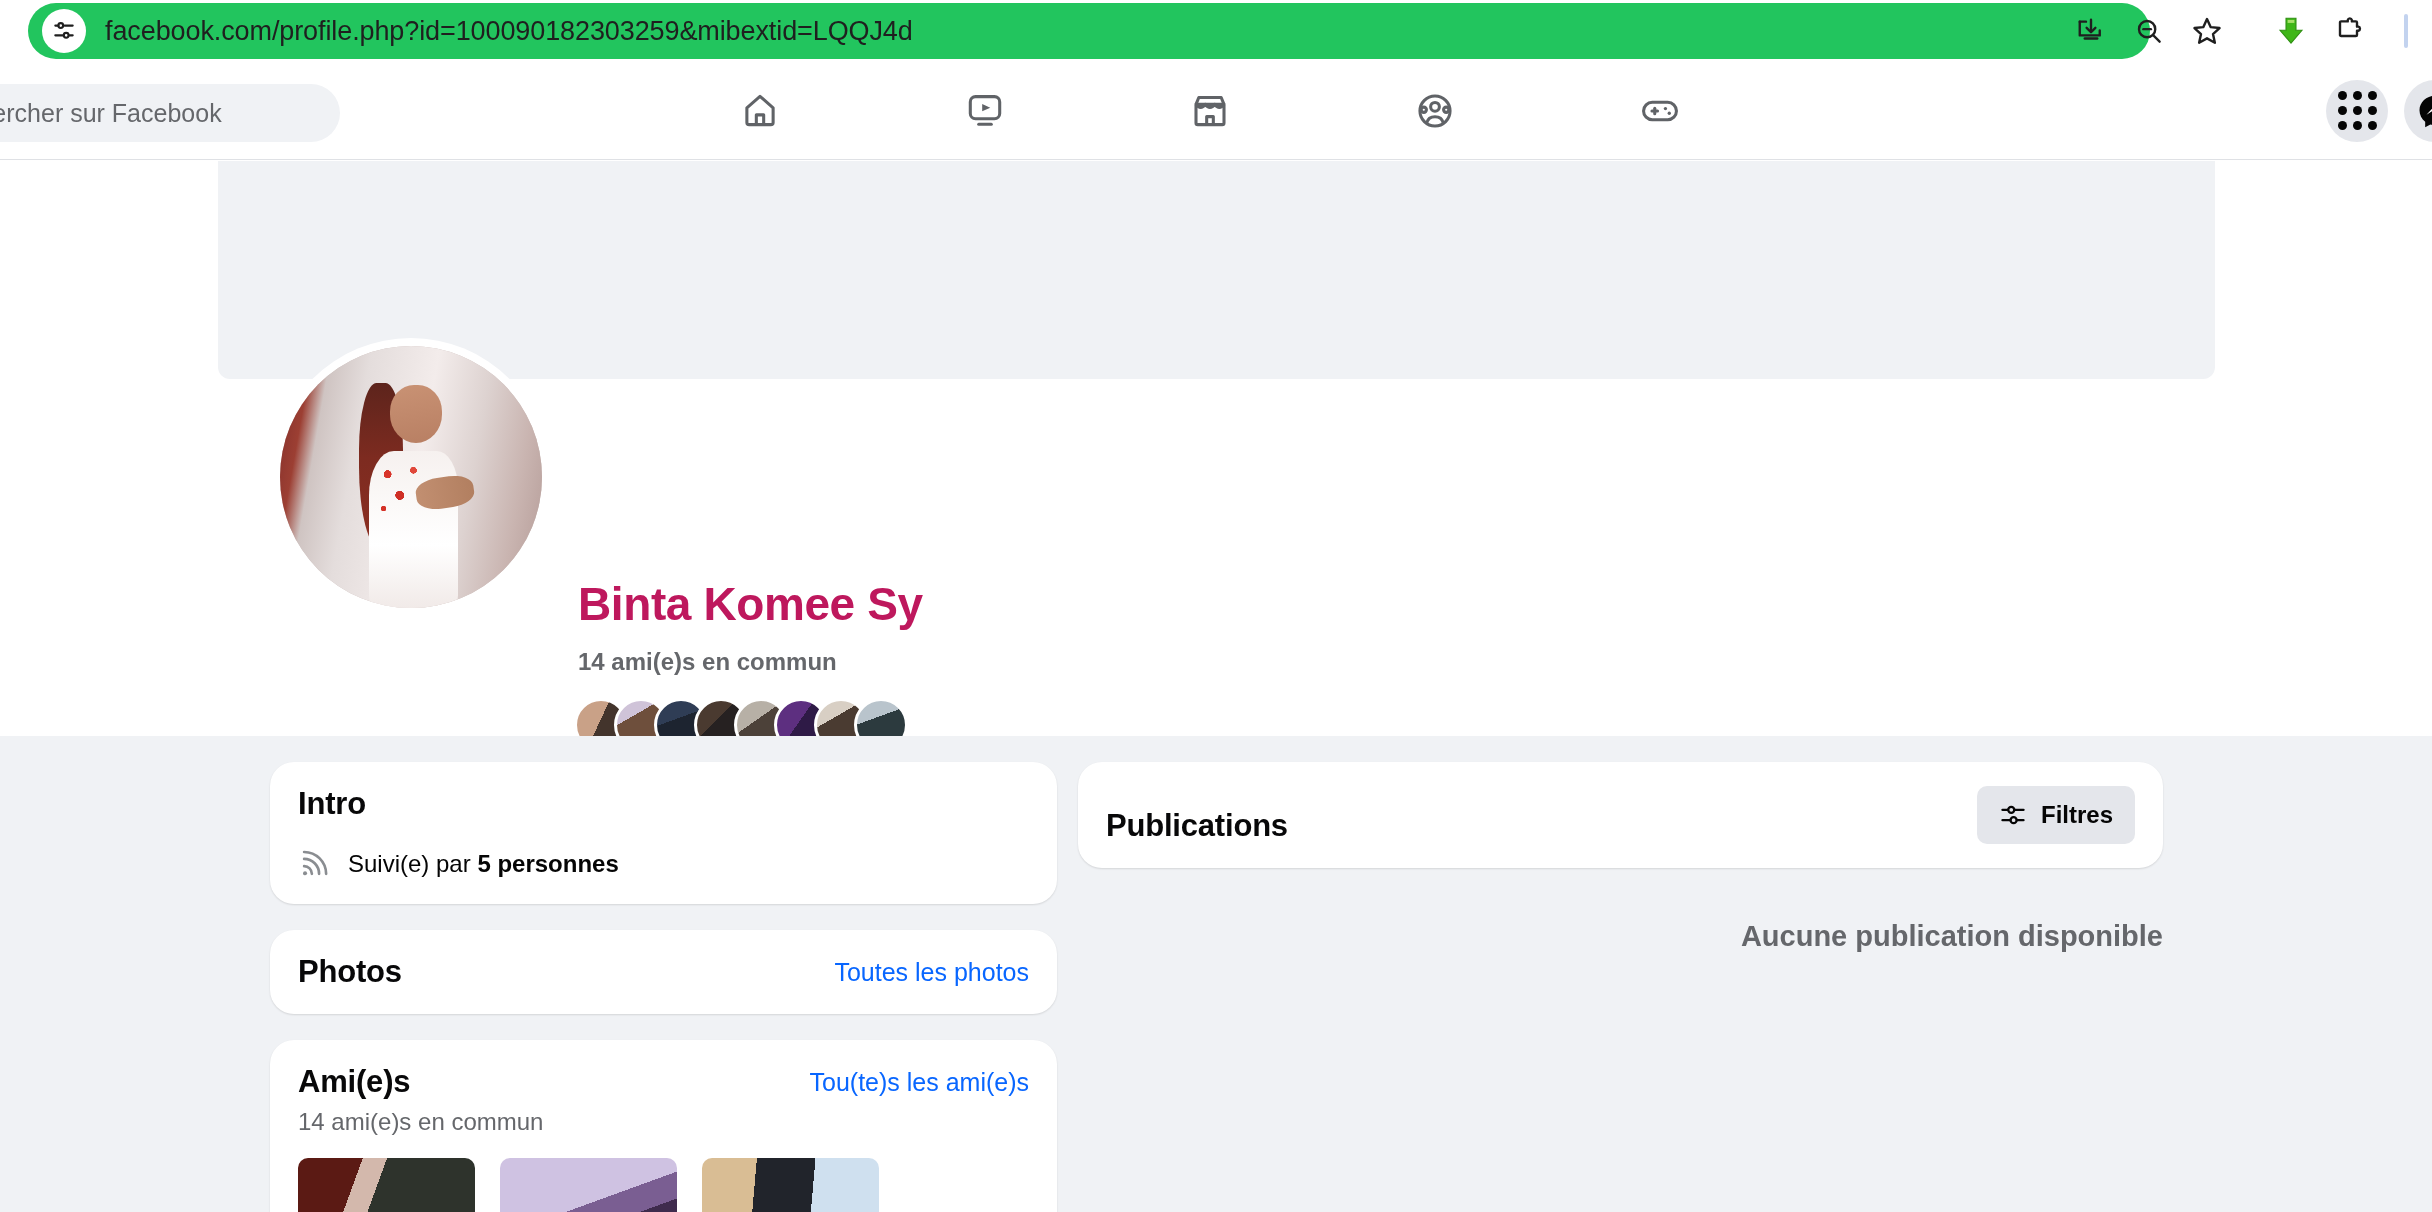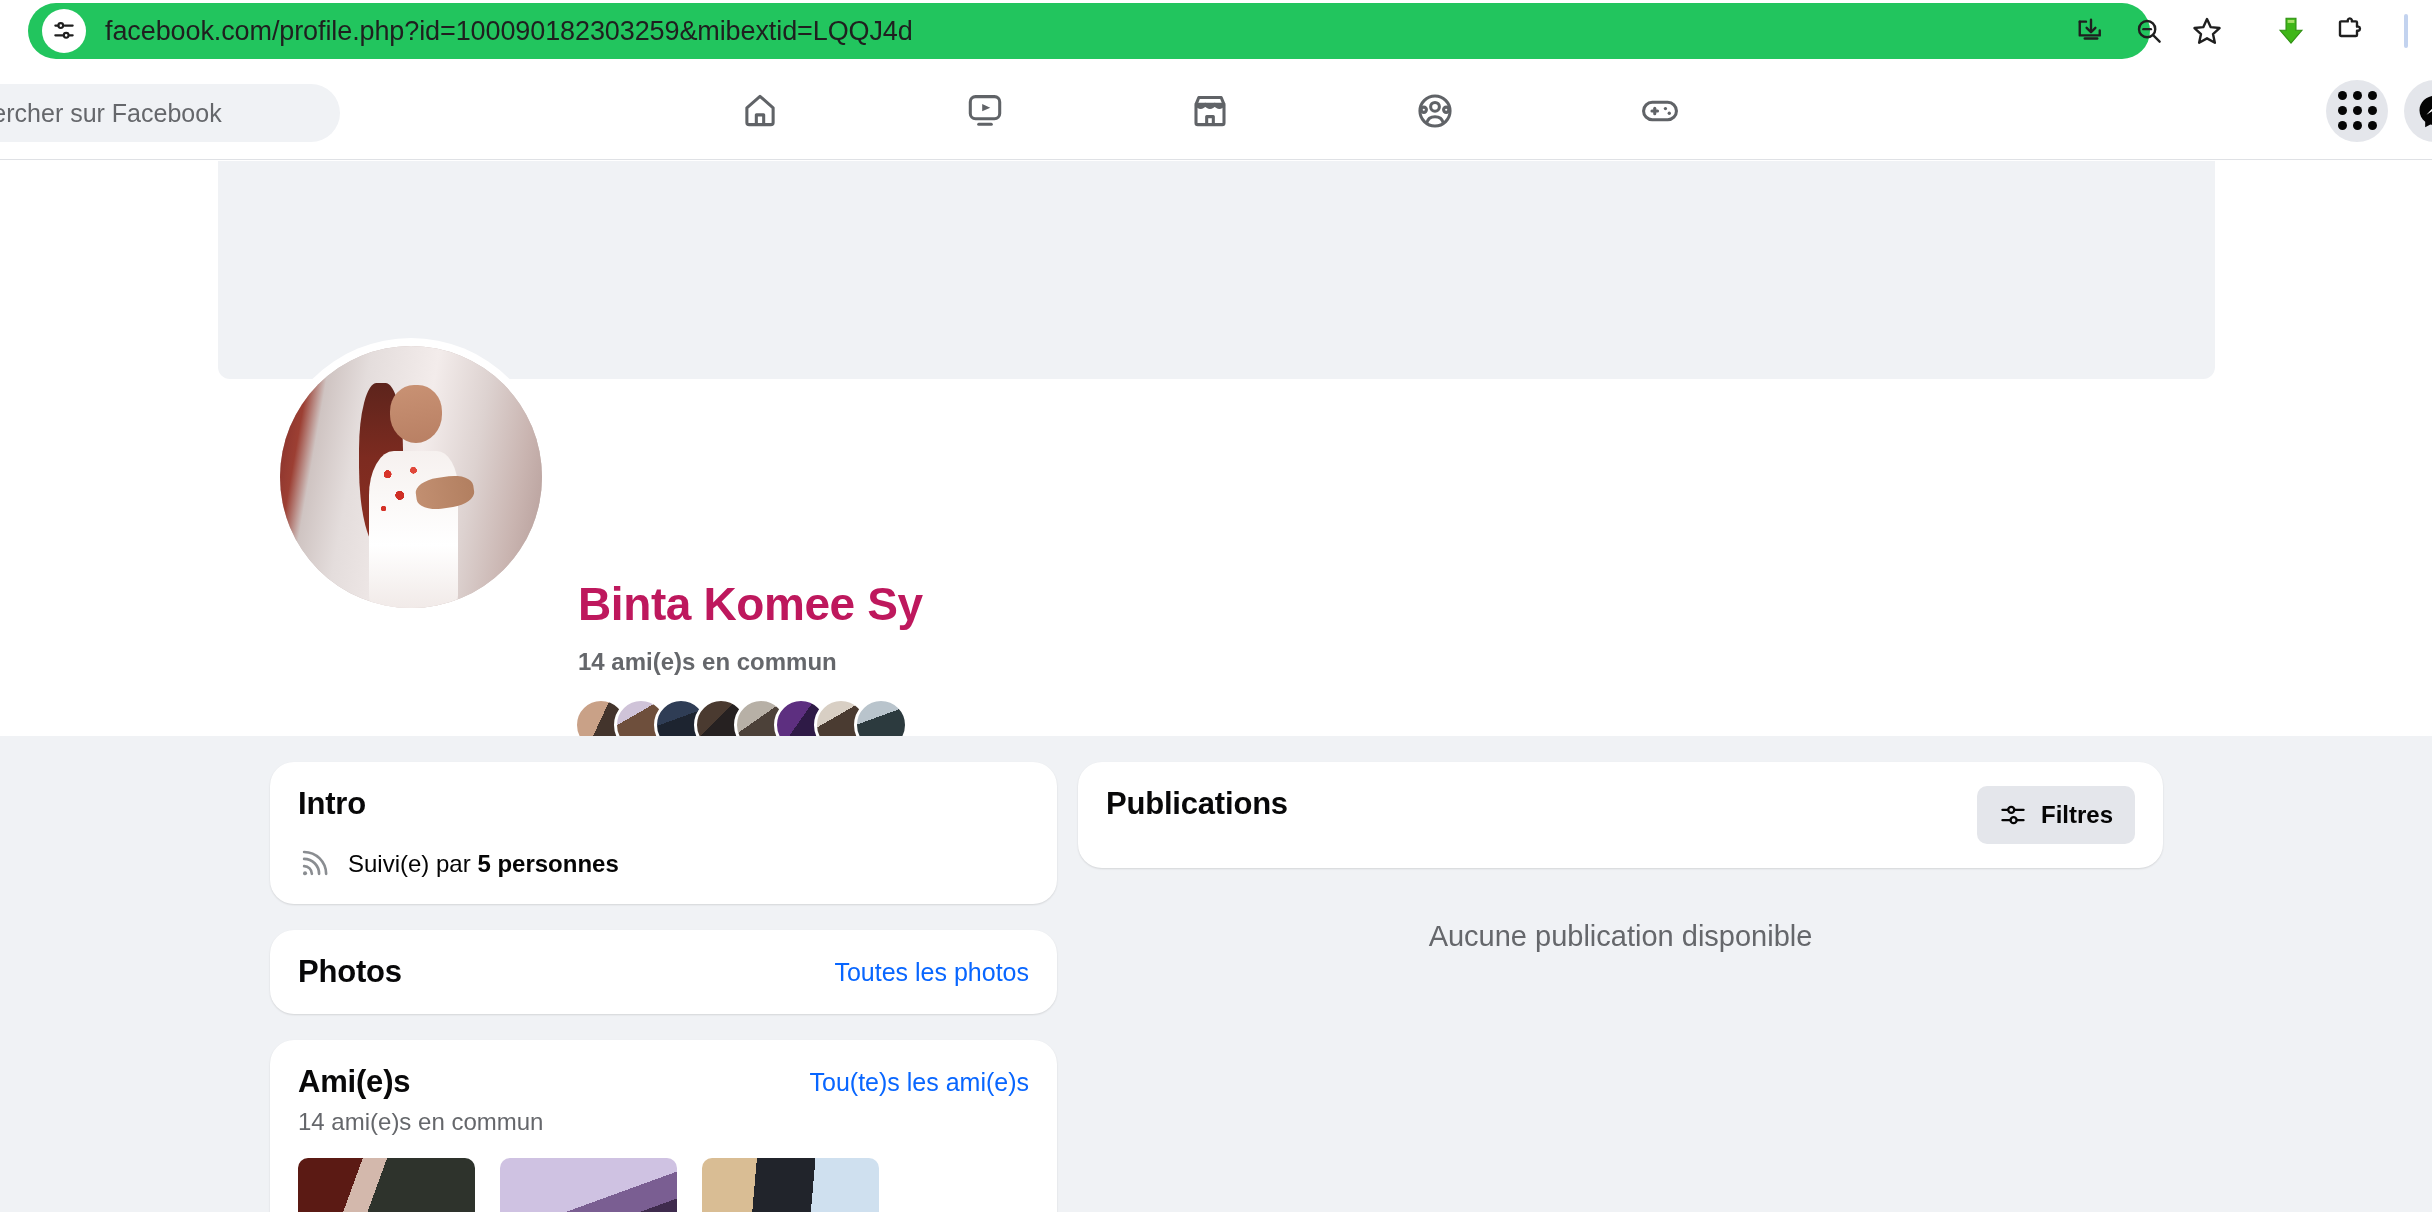--- a/index.html
+++ b/index.html
@@ -334,39 +334,39 @@
   .friend-thumb {
     width: 177px;
     height: 70px;
     border-radius: 10px;
     overflow: hidden;
     background-size: cover;
     flex: 0 0 auto;
   }
   .posts-head {
     display: flex;
-    align-items: flex-start;
+    align-items: flex-end;
     justify-content: space-between;
     padding: 2px 0;
   }
   .filtres-btn {
     display: flex;
     align-items: center;
     gap: 14px;
     background: #e4e6eb;
     border-radius: 10px;
     padding: 15px 22px;
     font-size: 24px;
     font-weight: 600;
     color: #050505;
   }
   .empty-state {
-    text-align: center;
+    text-align: right;
     font-size: 29px;
-    font-weight: 400;
+    font-weight: 700;
     color: #65676b;
     margin-top: 52px;
   }
   svg { display: block; }
 </style>
 </head>
 <body>
 
 <div class="browser-bar">
   <div class="omnibox">

